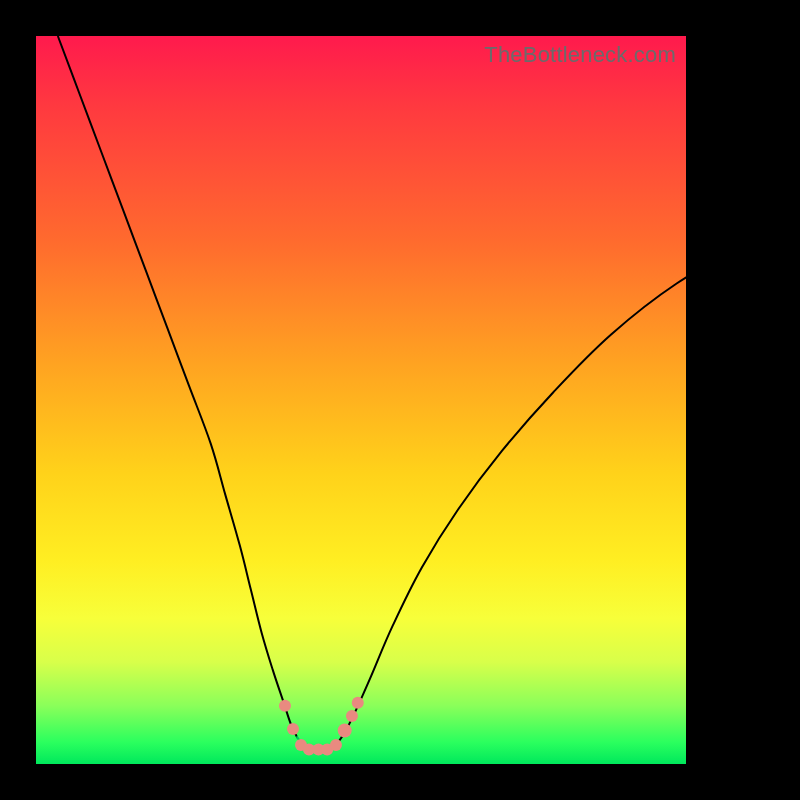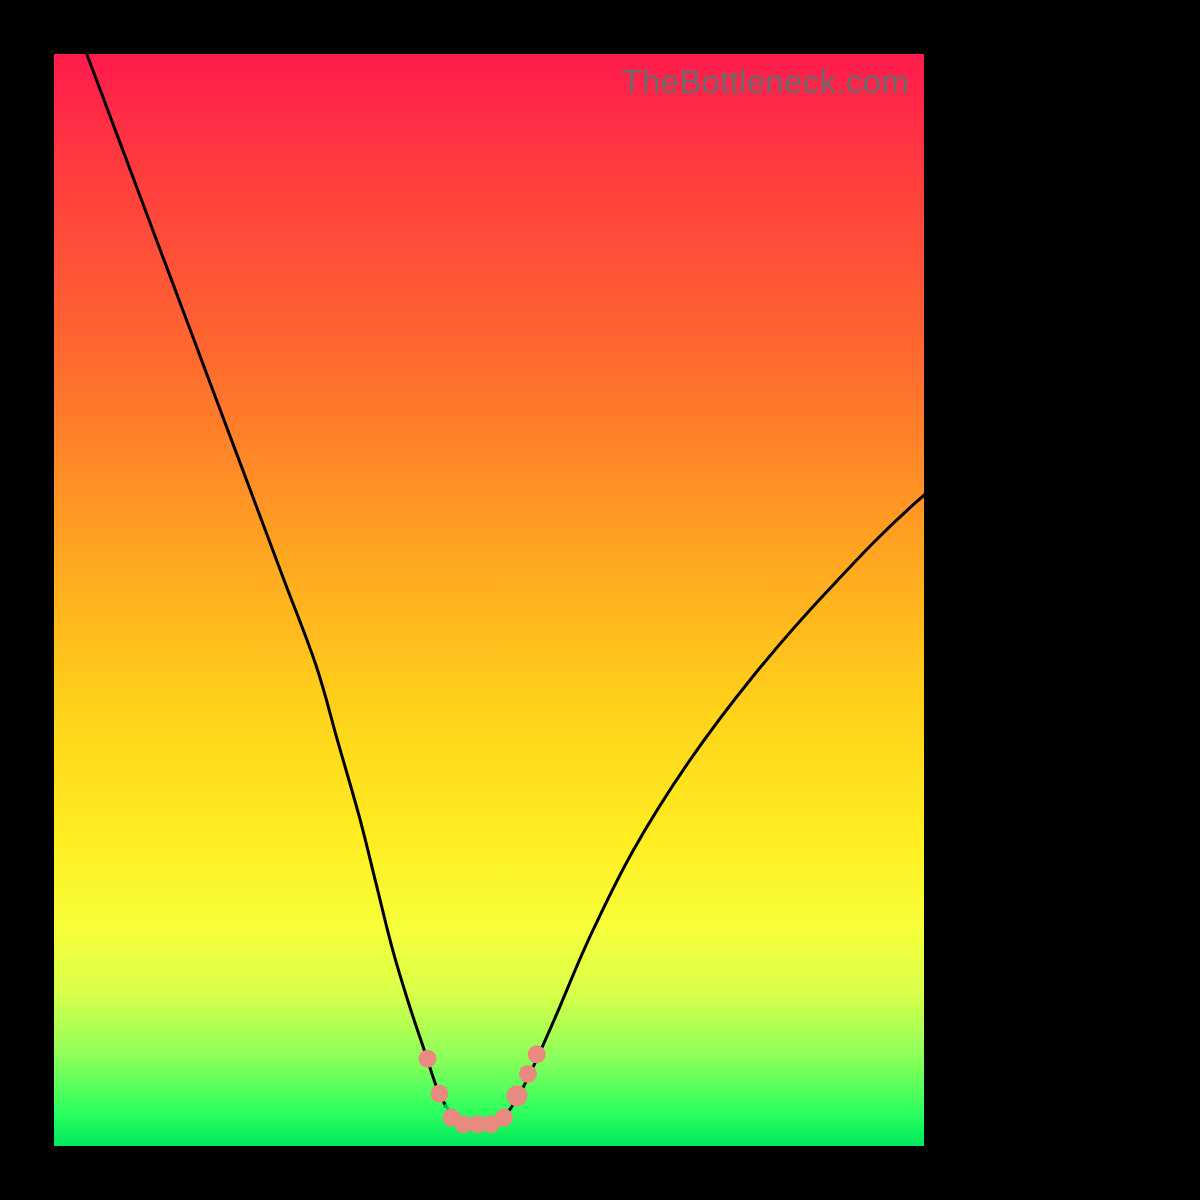--- a/index.html
+++ b/index.html
@@ -16,21 +16,21 @@
     left: 0;
     top: 0;
     width: 800px;
     height: 800px;
     background: #000;
   }
   .plot {
     position: absolute;
     left: 36px;
     top: 36px;
-    width: 580px;
+    width: 650px;
     height: 728px;
     
     background: linear-gradient(
       to bottom,
       #ff1a4d 0%,
       #ff3a3f 10%,
       #ff6a2e 28%,
       #ffa321 45%,
       #ffd21a 60%,
       #ffee22 72%,

